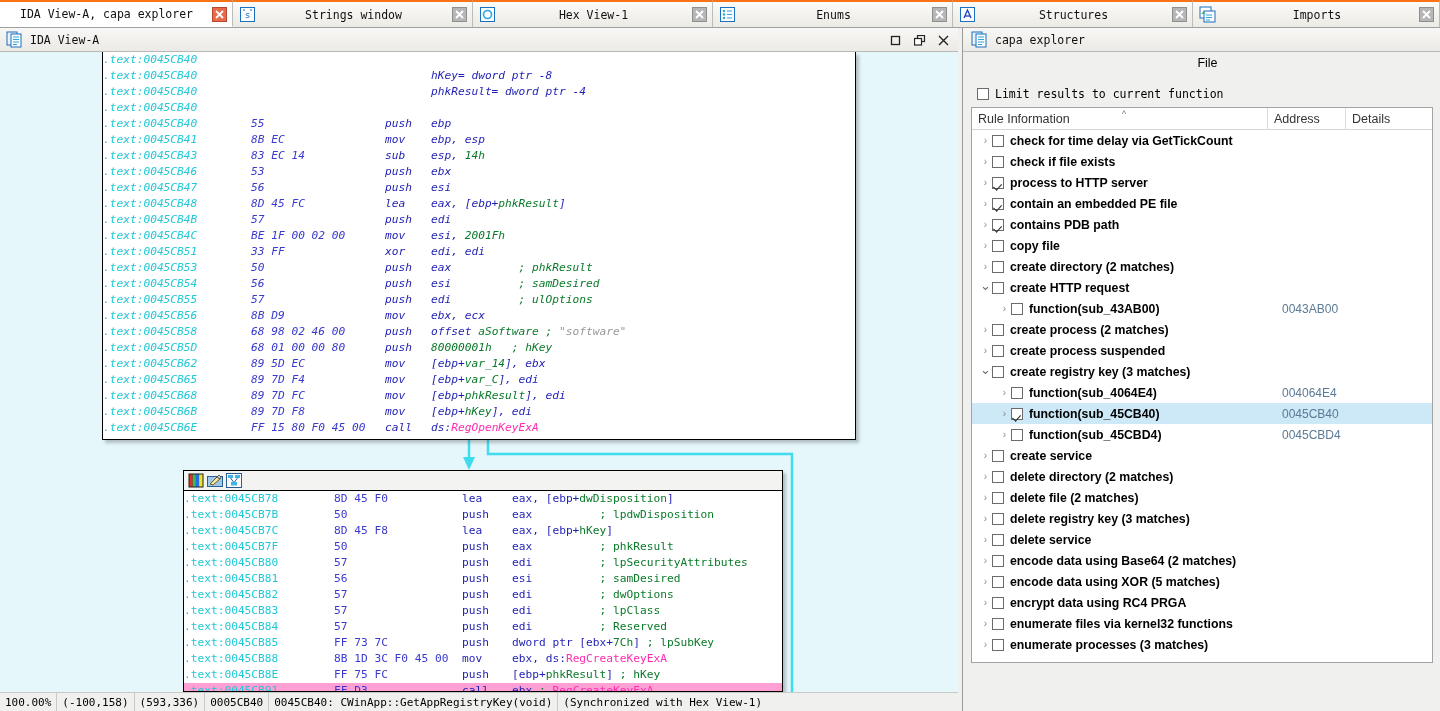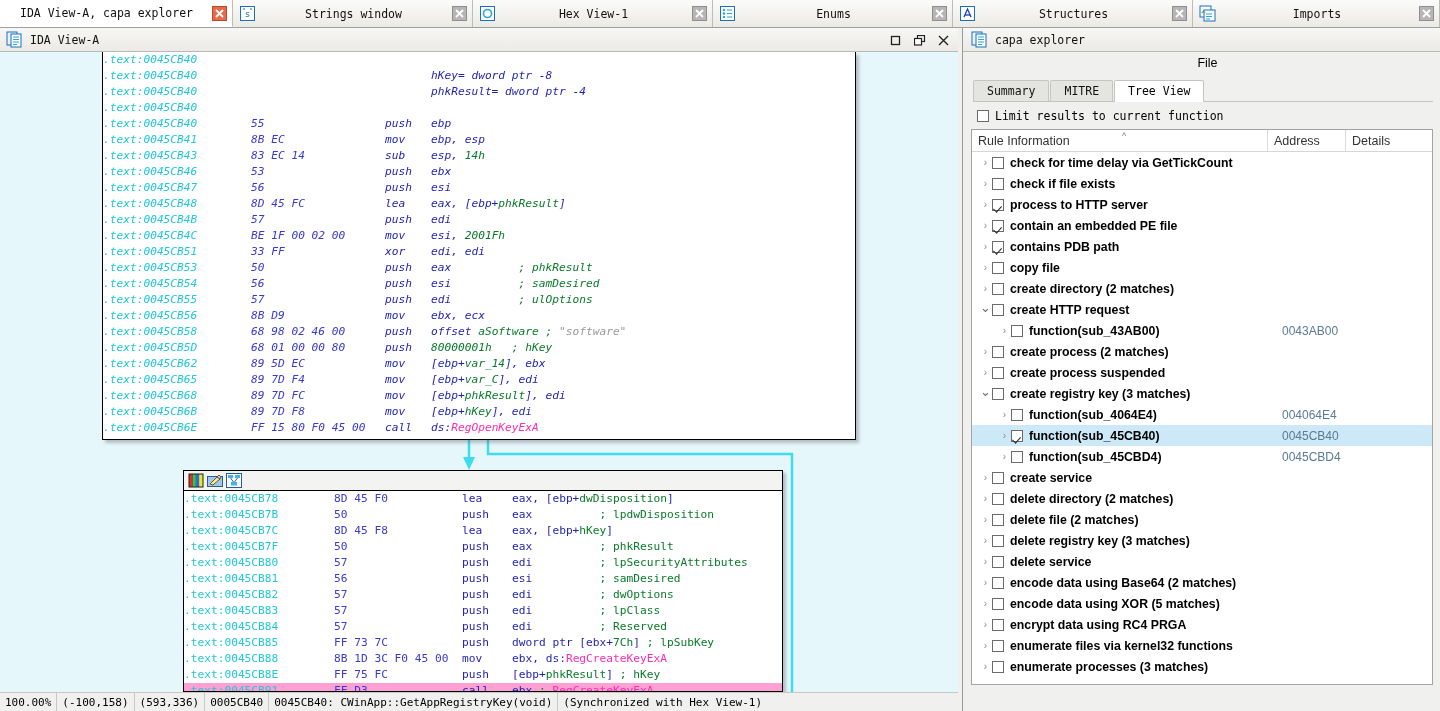--- a/index.html
+++ b/index.html
@@ -18,21 +18,21 @@
     background: #f0f0ee;
     border-bottom: 1px solid #a0a0a0;
     display: flex;
     align-items: flex-end;
   }
   .tab {
     height: 28px;
     display: flex; align-items: center;
     background: linear-gradient(#fbfbfa, #eceae4);
     border-right: 1px solid #bdbdb8;
-    border-top: 1px solid #f97316;
+    border-top: 3px solid #f97316;
     padding: 0 4px 0 6px;
     gap: 4px;
     position: relative;
   }
   .tab.active {
     background: #ffffff;
     border-bottom: 1px solid #ffffff;
     z-index: 3;
   }
   .tab-label {
@@ -525,25 +525,20 @@
       </span>
       <span class="capa-title-text">capa explorer</span>
     </div>
 
     <div class="capa-menubar">
       <span class="capa-menu-item">File</span>
     </div>
 
     <div class="capa-body">
 
-      <div class="tabrow">
-        <span class="ctab">Summary</span>
-        <span class="ctab">MITRE</span>
-        <span class="ctab active">Tree View</span>
-      </div>
 
       <div class="limitrow">
         <span class="cb"></span>
         <span class="limit-label">Limit results to current function</span>
       </div>
 
       <div class="treebox">
         <div class="tree-header">
           <div class="th th-rule">
             <span>Rule Information</span>

